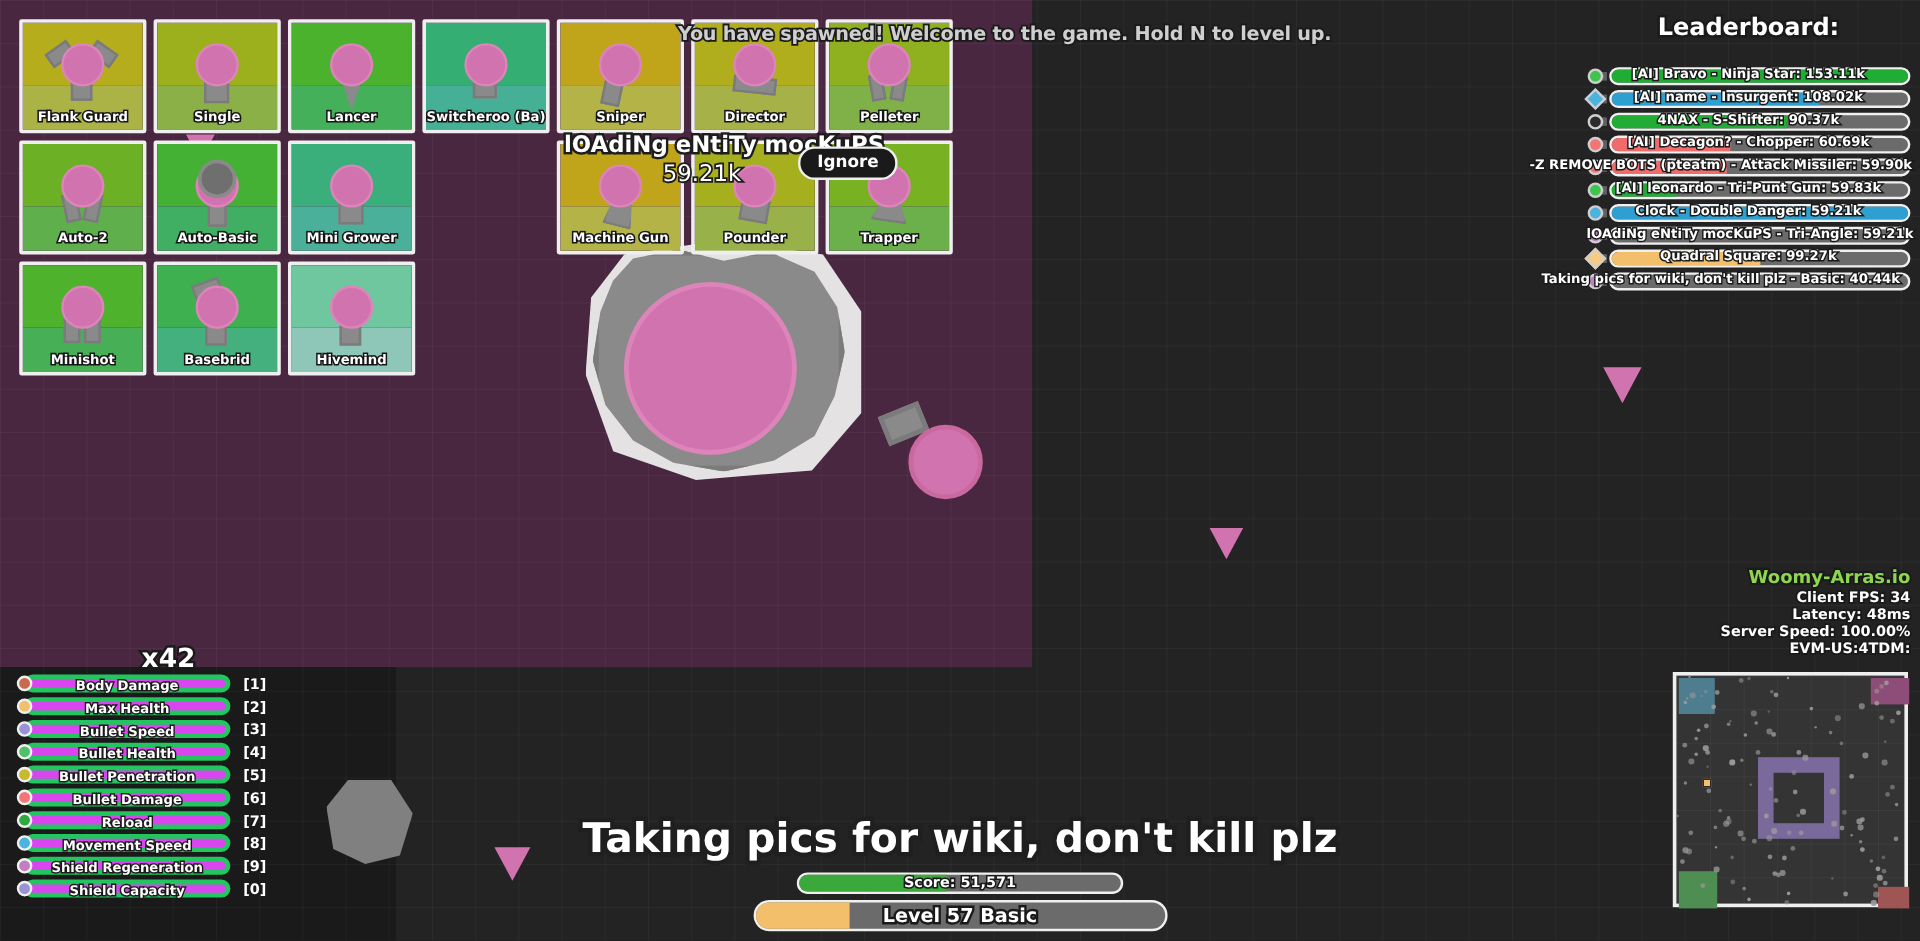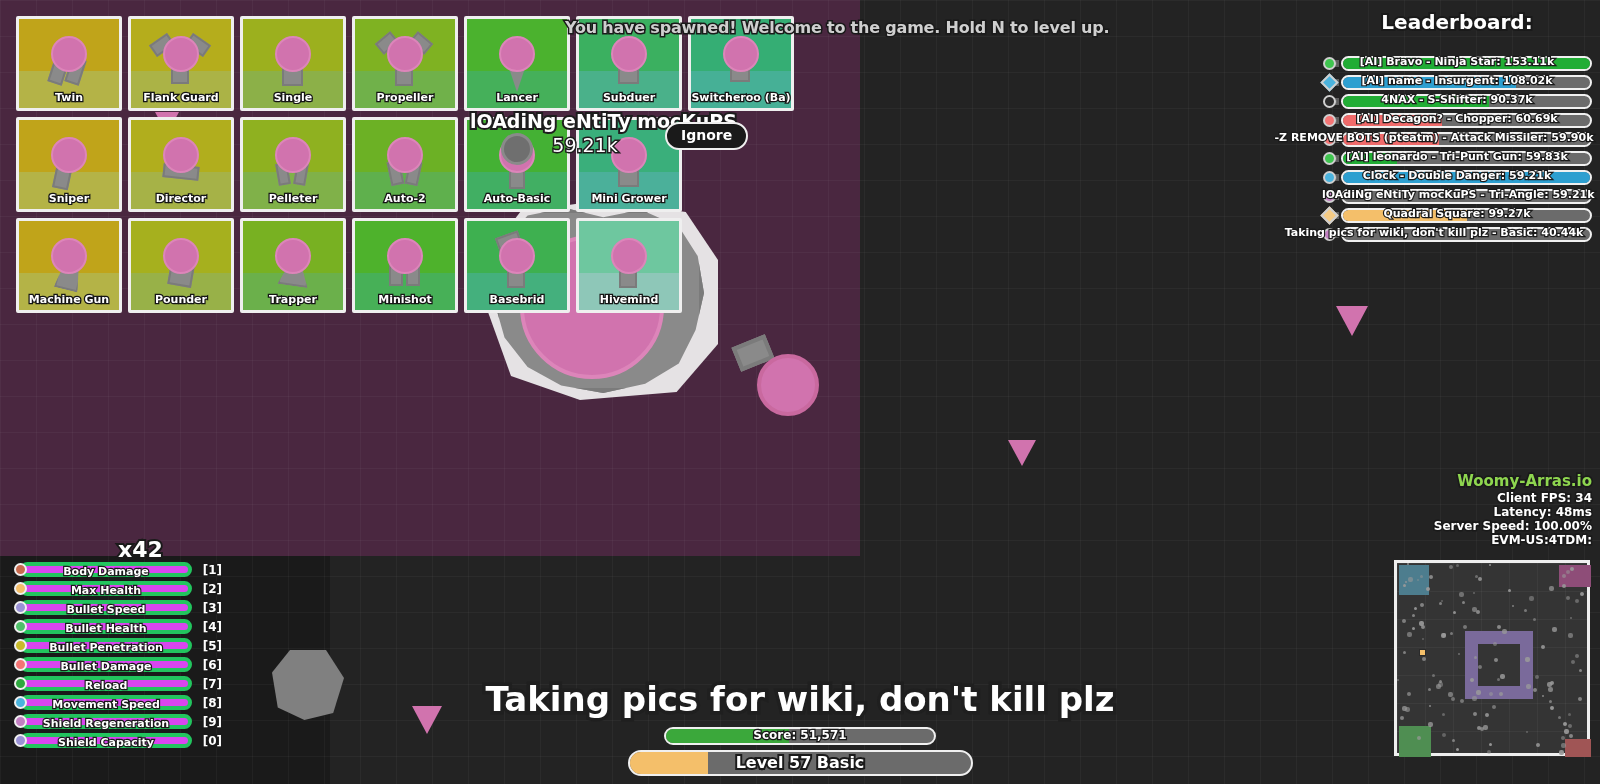--- a/index.html
+++ b/index.html
@@ -370,77 +370,47 @@
 
   <div id="player-nametag">
     <div class="pname">lOAdiNg eNtiTy mocKuPS</div>
     <div class="pscore">59.21k</div>
   </div>
 
   <div id="broadcast">You have spawned! Welcome to the game. Hold N to level up.</div>
 
   <div id="upgrade-grid">
       <div class="upg-card">
-        <div class="upg-top" style="background:#c0a41a"></div>
-        <div class="upg-bot" style="background:#b4b347"></div>
-        <div class="upg-art" style="width:48px;height:52px;">
-          <div class="upg-barrel" style="left:6px;top:24px;width:15px;height:26px;transform:rotate(18deg);"></div>
-          <div class="upg-barrel" style="left:23px;top:24px;width:15px;height:26px;transform:rotate(18deg);"></div>
-          <div class="upg-circle" style="left:6px;top:2px;width:36px;height:36px;z-index:2;"></div>
-        </div>
-        <div class="upg-label">Twin</div>
-      </div>
-      <div class="upg-card">
         <div class="upg-top" style="background:#b5ad1c"></div>
         <div class="upg-bot" style="background:#abb346"></div>
         <div class="upg-art" style="width:48px;height:52px;">
           <div class="upg-barrel" style="left:-6px;top:4px;width:22px;height:14px;transform:rotate(-35deg);"></div>
           <div class="upg-barrel" style="left:30px;top:4px;width:22px;height:14px;transform:rotate(35deg);"></div>
           <div class="upg-barrel" style="left:14px;top:30px;width:18px;height:20px;"></div>
           <div class="upg-circle" style="left:6px;top:2px;width:36px;height:36px;z-index:2;"></div>
         </div>
         <div class="upg-label">Flank Guard</div>
       </div>
       <div class="upg-card">
         <div class="upg-top" style="background:#9cb01e"></div>
         <div class="upg-bot" style="background:#8cb048"></div>
         <div class="upg-art" style="width:48px;height:52px;">
           <div class="upg-barrel" style="left:13px;top:26px;width:21px;height:26px;"></div>
           <div class="upg-circle" style="left:6px;top:2px;width:36px;height:36px;z-index:2;"></div>
         </div>
         <div class="upg-label">Single</div>
       </div>
       <div class="upg-card">
-        <div class="upg-top" style="background:#7fb222"></div>
-        <div class="upg-bot" style="background:#70b14a"></div>
-        <div class="upg-art" style="width:48px;height:52px;">
-          <div class="upg-barrel" style="left:-4px;top:2px;width:20px;height:14px;transform:rotate(-40deg);"></div>
-          <div class="upg-barrel" style="left:30px;top:2px;width:20px;height:14px;transform:rotate(40deg);"></div>
-          <div class="upg-barrel" style="left:14px;top:30px;width:18px;height:22px;"></div>
-          <div class="upg-circle" style="left:6px;top:2px;width:36px;height:36px;z-index:2;"></div>
-        </div>
-        <div class="upg-label">Propeller</div>
-      </div>
-      <div class="upg-card">
         <div class="upg-top" style="background:#4bb22e"></div>
         <div class="upg-bot" style="background:#45b05a"></div>
         <div class="upg-art" style="width:48px;height:52px;">
           <div style="position:absolute;left:14px;top:28px;width:0;height:0;border-left:10px solid transparent;border-right:10px solid transparent;border-top:30px solid #8a8a8a;"></div>
           <div class="upg-circle" style="left:6px;top:2px;width:36px;height:36px;z-index:2;"></div>
         </div>
         <div class="upg-label">Lancer</div>
-      </div>
-      <div class="upg-card">
-        <div class="upg-top" style="background:#3bb060"></div>
-        <div class="upg-bot" style="background:#4ab18a"></div>
-        <div class="upg-art" style="width:48px;height:52px;">
-          <div class="upg-barrel" style="left:13px;top:26px;width:21px;height:24px;"></div>
-          <div class="upg-circle" style="left:6px;top:2px;width:36px;height:36px;z-index:2;"></div>
-        </div>
-        <div class="upg-label">Subduer</div>
       </div>
       <div class="upg-card">
         <div class="upg-top" style="background:#35ae74"></div>
         <div class="upg-bot" style="background:#46b096"></div>
         <div class="upg-art" style="width:48px;height:52px;">
           <div class="upg-barrel" style="left:13px;top:26px;width:20px;height:22px;"></div>
           <div class="upg-circle" style="left:6px;top:2px;width:36px;height:36px;z-index:2;"></div>
         </div>
         <div class="upg-label">Switcheroo (Ba)</div>
       </div>

